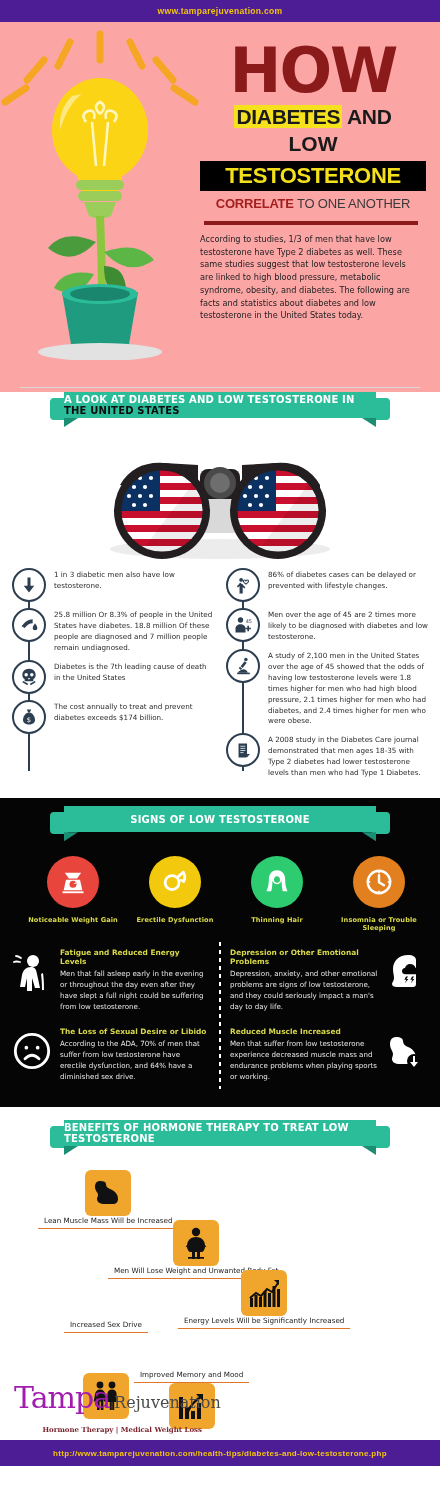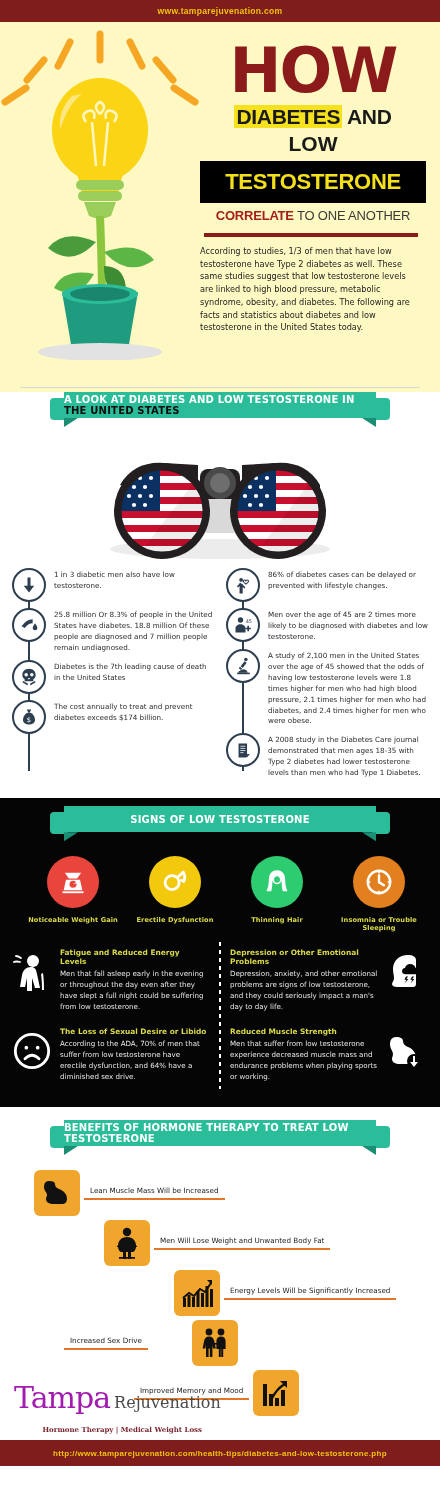--- a/index.html
+++ b/index.html
@@ -5,44 +5,44 @@
   * { box-sizing: border-box; margin: 0; padding: 0; }
   html, body { width: 440px; }
   body {
     width: 440px; height: 1500px;
     font-family: "Liberation Sans", sans-serif;
     background: #ffffff; overflow: hidden; position: relative;
   }
 
   
   .urlbar {
-    background: #7f1d1d; color: #f2c40c;
+    background: #4c1d95; color: #f2c40c;
     font-size: 8.5px; font-weight: bold; letter-spacing: .3px;
     text-align: center; display: flex; align-items: center; justify-content: center;
   }
   #top-url { height: 22px; }
   #bottom-url { height: 26px; font-size: 8px; }
 
   
-  .hero { position: relative; height: 370px; padding: 8px 0 0 0; background:#fef9c3; }
+  .hero { position: relative; height: 370px; padding: 8px 0 0 0; background:#fca5a5; }
   .hero-inner { display: flex; }
   .bulb-wrap { width: 200px; position: relative; height: 330px; }
   .title-wrap { width: 240px; padding: 12px 14px 0 0; }
 
   .t-how {
     font-family: "DejaVu Sans", sans-serif;
     font-size: 62px; font-weight: bold; color: #8b1a1a;
     line-height: .92; letter-spacing: -2px; text-align: center;
   }
   .t-line2 { text-align:center; margin-top: 6px; font-size: 21px; font-weight: bold; color:#1a1a1a; letter-spacing:-.3px;}
   .t-hl { background: #f6e11e; padding: 0 2px; }
   .t-low { text-align:center; font-size: 21px; font-weight:bold; color:#1a1a1a; margin-top:3px;}
   .t-testo {
     margin-top: 5px; text-align: center; background: #000; color: #f4e01a;
-    font-size: 22px; font-weight: bold; letter-spacing: -.3px; padding: 8px 6px;
+    font-size: 22px; font-weight: bold; letter-spacing: -.3px; padding: 2px 6px;
   }
   .t-corr { text-align:center; margin-top: 5px; font-size: 13px; letter-spacing:-.2px;}
   .t-corr .red { color: #a3201f; font-weight: bold; }
   .t-corr .gry { color: #3a3a3a; }
   .rule { height: 4px; background: #8b1a1a; margin: 10px 8px 8px 4px; }
   .hero-para {
     font-size: 8.2px; line-height: 1.55; color: #222; padding-right: 8px;
     font-family: "DejaVu Sans", sans-serif;
   }
   .hero-sep { position:absolute; left: 20px; right: 20px; bottom: 4px; height:1px; background:#d8d8d8; }
@@ -118,21 +118,21 @@
   .sg-h { color: #d8d84a; font-size: 7.4px; font-weight: bold; margin-bottom: 3px; font-family:"DejaVu Sans",sans-serif;}
   .sg-b { color: #e8e8e8; font-size: 7.1px; line-height: 1.55; font-family:"DejaVu Sans",sans-serif;}
   .vdash {
     position:absolute; left: 219px; top: 8px; bottom: 8px; width: 2px;
     background-image: repeating-linear-gradient(to bottom, #fff 0 4px, transparent 4px 8px);
   }
 
   
   .benefits { position: relative; background: #fff; padding: 10px 0 0 0; height: 330px;}
   .stair { position: relative; height: 250px; margin-top: 8px; }
-  .bitem { position: absolute; display:flex; align-items:center; }
+  .bitem { position: absolute; display:flex; align-items:center;flex-direction:column; }
   .bbox {
     width: 46px; height: 46px; border-radius: 6px; background: #f0a52c;
     display:flex; align-items:center; justify-content:center;
   }
   .blabwrap { padding: 0 4px; }
   .blab {
     font-size: 7.2px; color: #1c1c1c; white-space: nowrap; padding: 0 6px 3px 6px;
     font-family:"DejaVu Sans", sans-serif;
   }
   .bline { height: 1.4px; background: #e0762a; }
@@ -547,21 +547,21 @@
 
       <div class="sgitem right">
         <div class="sg-ic">
           <svg width="40" height="40" viewBox="0 0 40 40" fill="#fff">
             <path d="M10 6c-4 0-6 3-6 7 0 5 3 7 3 10 0 2-1 3-1 5 0 3 3 5 8 5h10c4 0 6-2 6-6 0-5-3-9-8-11-3-1-5-3-5-6 0-2-2-4-7-4z"></path>
             <circle cx="28" cy="30" r="7" fill="#050505"></circle>
             <path d="M27 25h2v6h3l-4 5-4-5h3z" fill="#fff"></path>
           </svg>
         </div>
         <div class="sg-tx">
-          <div class="sg-h">Reduced Muscle Strength</div>
+          <div class="sg-h">Reduced Muscle Increased</div>
           <div class="sg-b">Men that suffer from low testosterone experience decreased muscle mass and endurance problems when playing sports or working.</div>
         </div>
       </div>
     </div>
   </div>
 </div>
 <div class="dotted-b"></div>
 
 <div class="benefits">
   <div class="ribbon-zone">

